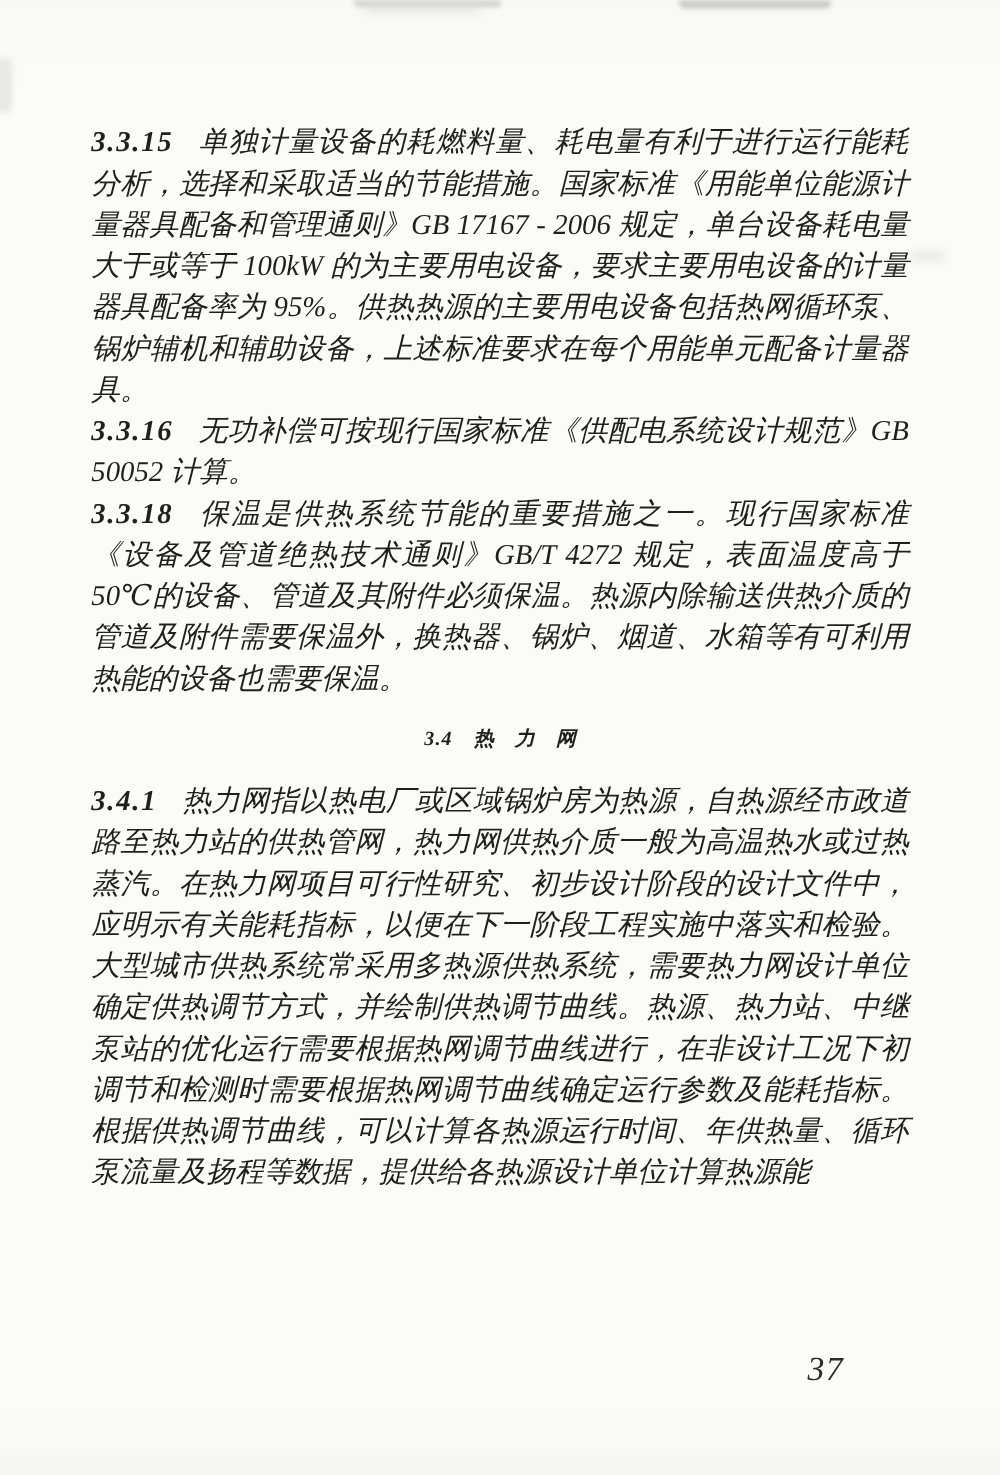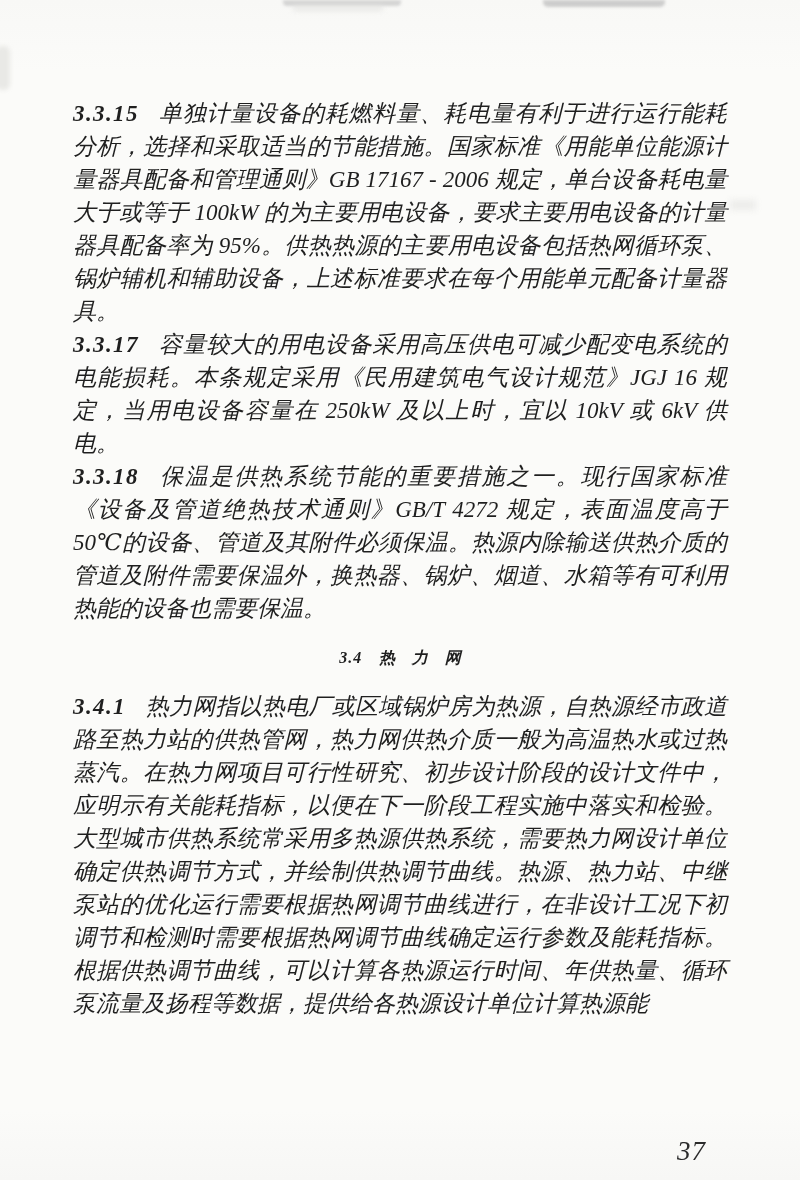--- a/index.html
+++ b/index.html
@@ -91,45 +91,44 @@
     margin-right: 1.05em;
     letter-spacing: 0.06em;
   }
   .htitle {
     letter-spacing: 1.05em;
     margin-right: -1.05em; 
   }
   .page-number {
     position: absolute;
     left: 646px;
-    top: 1136px;
+    top: 1080px;
     width: 60px;
     font-size: 27px;
     font-style: italic;
     color: #2b2b2b;
     letter-spacing: 1px;
-    text-align: right;
   }
 </style>
 </head>
 <body>
 
 <div class="page">
 
   <div class="artifact smudge-a"></div>
   <div class="artifact smudge-b"></div>
   <div class="artifact edge-mark"></div>
   <div class="artifact right-faint"></div>
 
   <div class="text-block">
 
     <p class="clause"><b class="cnum">3.3.15</b><span>单独计量设备的耗燃料量、耗电量有利于进行运行能耗分析，选择和采取适当的节能措施。国家标准《用能单位能源计量器具配备和管理通则》GB 17167 - 2006 规定，单台设备耗电量大于或等于 100kW 的为主要用电设备，要求主要用电设备的计量器具配备率为 95%。供热热源的主要用电设备包括热网循环泵、锅炉辅机和辅助设备，上述标准要求在每个用能单元配备计量器具。</span></p>
 
+    <p class="clause"><b class="cnum">3.3.16</b><span>无功补偿可按现行国家标准《供配电系统设计规范》GB 50052 计算。</span></p>
 
-    <p class="clause"><b class="cnum">3.3.17</b><span>容量较大的用电设备采用高压供电可减少配变电系统的电能损耗。本条规定采用《民用建筑电气设计规范》JGJ 16 规定，当用电设备容量在 250kW 及以上时，宜以 10kV 或 6kV 供电。</span></p>
 
     <p class="clause"><b class="cnum">3.3.18</b><span>保温是供热系统节能的重要措施之一。现行国家标准《设备及管道绝热技术通则》GB/T 4272 规定，表面温度高于50℃的设备、管道及其附件必须保温。热源内除输送供热介质的管道及附件需要保温外，换热器、锅炉、烟道、水箱等有可利用热能的设备也需要保温。</span></p>
 
     <h2 class="section-heading"><span class="hnum">3.4</span><span class="htitle">热力网</span></h2>
 
     <p class="clause"><b class="cnum">3.4.1</b><span>热力网指以热电厂或区域锅炉房为热源，自热源经市政道路至热力站的供热管网，热力网供热介质一般为高温热水或过热蒸汽。在热力网项目可行性研究、初步设计阶段的设计文件中，应明示有关能耗指标，以便在下一阶段工程实施中落实和检验。大型城市供热系统常采用多热源供热系统，需要热力网设计单位确定供热调节方式，并绘制供热调节曲线。热源、热力站、中继泵站的优化运行需要根据热网调节曲线进行，在非设计工况下初调节和检测时需要根据热网调节曲线确定运行参数及能耗指标。根据供热调节曲线，可以计算各热源运行时间、年供热量、循环泵流量及扬程等数据，提供给各热源设计单位计算热源能</span></p>
 
   </div>
 
   <div class="page-number">37</div>

